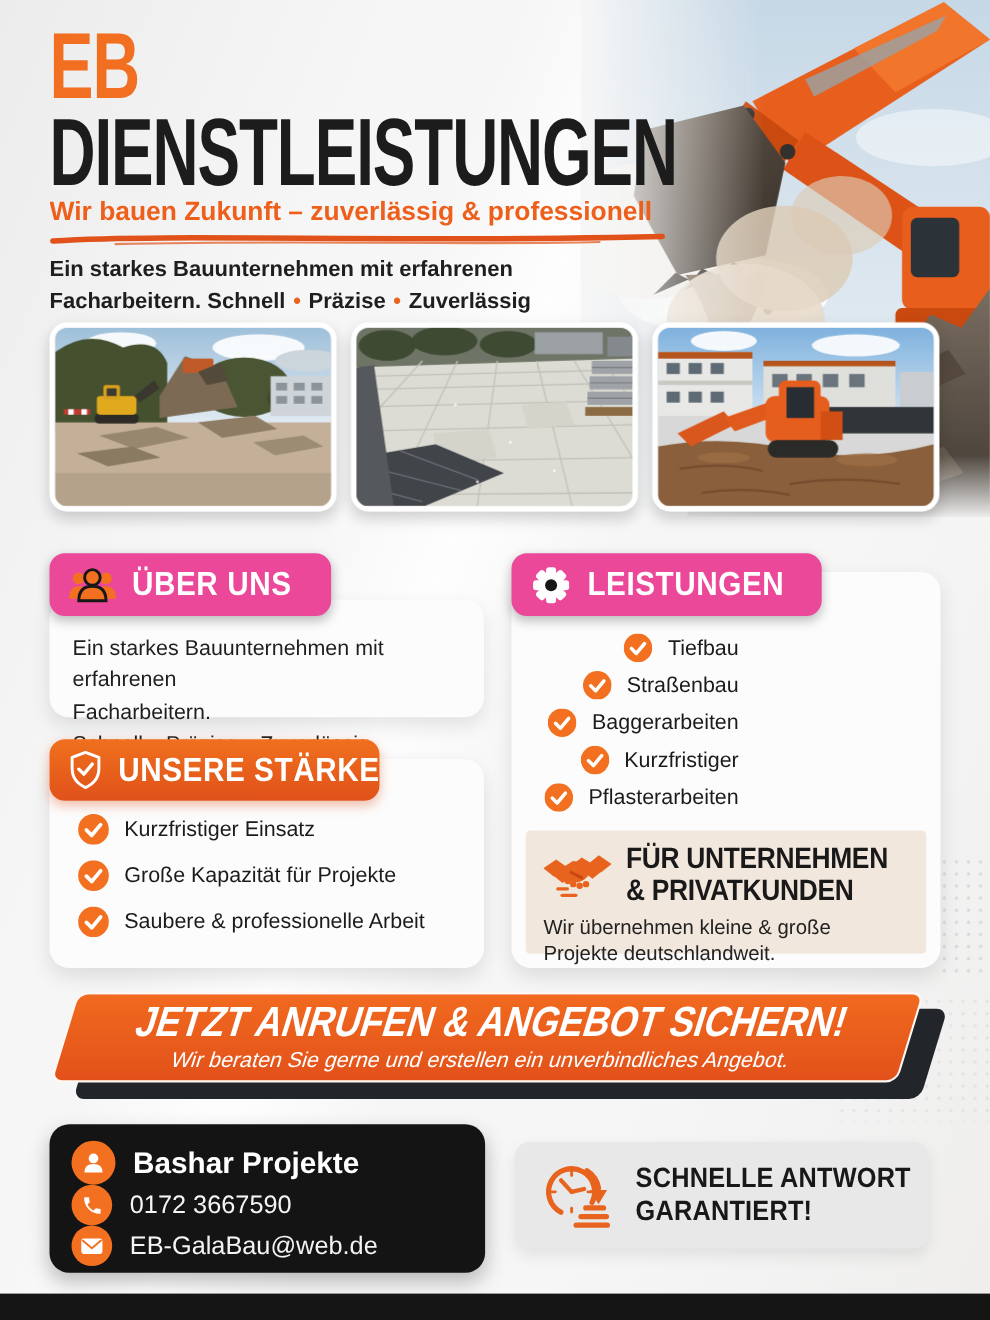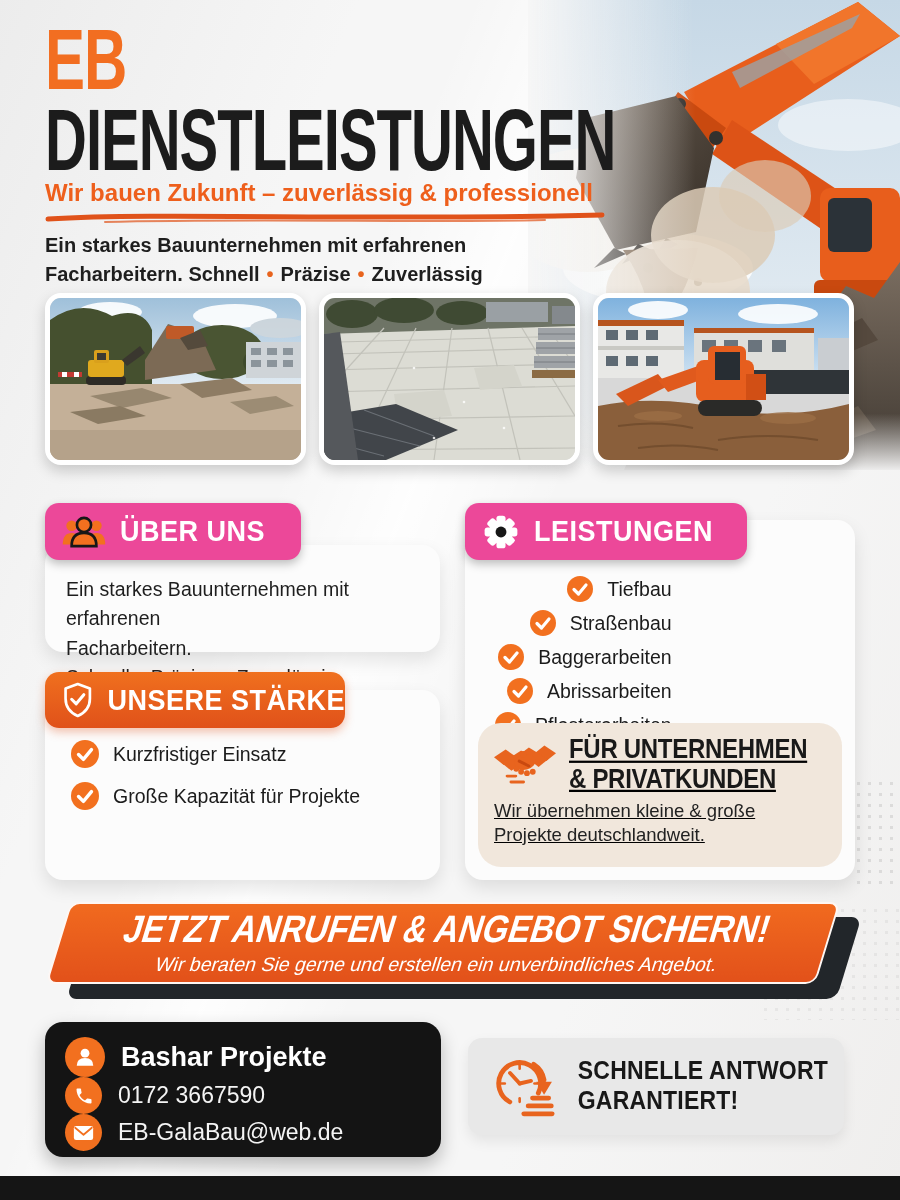--- a/index.html
+++ b/index.html
@@ -60,22 +60,22 @@
   #services-card{left:465px;top:520px;width:390px;height:360px;}
   .check-list{position:absolute;display:flex;flex-direction:column;}
   #services-list{left:30px;top:56px;gap:8px;align-items:flex-end;}
   #strengths-card{left:45px;top:690px;width:395px;height:190px;}
   #strengths-list{left:26px;top:50px;gap:14px;}
   .check-row{display:flex;align-items:center;gap:14px;}
   .check-ic{flex:0 0 auto;display:flex;}
   .check-label{font-size:19.5px;color:#1b1b1b;}
 
   
-  .clients{position:absolute;left:13px;right:13px;bottom:13px;height:144px;background:var(--beige);
-    border-radius:23px;padding:15px 18px 0 16px;box-sizing:border-box;text-decoration:underline;}
+  .clients{position:absolute;left:13px;right:13px;bottom:13px;height:112px;background:var(--beige);
+    border-radius:4px;padding:15px 18px 0 16px;box-sizing:border-box;}
   .clients-head{display:flex;align-items:center;gap:13px;}
   .clients-title{font-size:24px;font-weight:700;color:#191919;line-height:1.08;letter-spacing:-.3px;transform:scaleY(1.12);transform-origin:center left;}
   .clients-text{margin-top:9px;font-size:18.5px;color:#222;line-height:1.3;}
 
   
   .cta-wrap{position:absolute;left:58px;top:902px;width:770px;height:82px;z-index:3;}
   .cta-shadow{position:absolute;inset:0;transform:translate(21px,15px) skewX(-17deg);background:#22262a;border-radius:10px;}
   .cta-main{position:absolute;inset:0;transform:skewX(-17deg);background:linear-gradient(180deg,#F16A1F,#E2511A);
     border-radius:10px;border:2px solid rgba(255,255,255,.95);display:flex;flex-direction:column;align-items:center;justify-content:center;gap:5px;}
   .cta-title{color:#fff;font-size:33px;font-weight:700;letter-spacing:0;transform:scaleY(1.16);white-space:nowrap;}
@@ -423,21 +423,21 @@
         <span class="check-label">Baggerarbeiten</span>
       </div>
 
       <div class="check-row">
         <span class="check-ic">
           <svg width="26" height="26" viewBox="0 0 26 26">
               <circle cx="13" cy="13" r="13" fill="#F2701F"></circle>
               <path d="M7 13.5 L11.5 18 L19 9" stroke="#fff" stroke-width="3.2" fill="none" stroke-linecap="round" stroke-linejoin="round"></path>
             </svg>
         </span>
-        <span class="check-label">Abrissarbeiten</span>
+        <span class="check-label">Kurzfristiger</span>
       </div>
 
       <div class="check-row">
         <span class="check-ic">
           <svg width="26" height="26" viewBox="0 0 26 26">
               <circle cx="13" cy="13" r="13" fill="#F2701F"></circle>
               <path d="M7 13.5 L11.5 18 L19 9" stroke="#fff" stroke-width="3.2" fill="none" stroke-linecap="round" stroke-linejoin="round"></path>
             </svg>
         </span>
         <span class="check-label">Pflasterarbeiten</span>
@@ -493,20 +493,29 @@
       <div class="check-row">
         <span class="check-ic">
           <svg width="28" height="28" viewBox="0 0 26 26">
               <circle cx="13" cy="13" r="13" fill="#F2701F"></circle>
               <path d="M7 13.5 L11.5 18 L19 9" stroke="#fff" stroke-width="3.2" fill="none" stroke-linecap="round" stroke-linejoin="round"></path>
             </svg>
         </span>
         <span class="check-label">Große Kapazität für Projekte</span>
       </div>
 
+      <div class="check-row">
+        <span class="check-ic">
+          <svg width="28" height="28" viewBox="0 0 26 26">
+              <circle cx="13" cy="13" r="13" fill="#F2701F"></circle>
+              <path d="M7 13.5 L11.5 18 L19 9" stroke="#fff" stroke-width="3.2" fill="none" stroke-linecap="round" stroke-linejoin="round"></path>
+            </svg>
+        </span>
+        <span class="check-label">Saubere &amp; professionelle Arbeit</span>
+      </div>
     </div>
   </div>
 
   <div class="cta-wrap">
     <div class="cta-shadow"></div>
     <div class="cta-main">
       <div class="cta-title">JETZT ANRUFEN &amp; ANGEBOT SICHERN!</div>
       <div class="cta-sub">Wir beraten Sie gerne und erstellen ein unverbindliches Angebot.</div>
     </div>
   </div>

